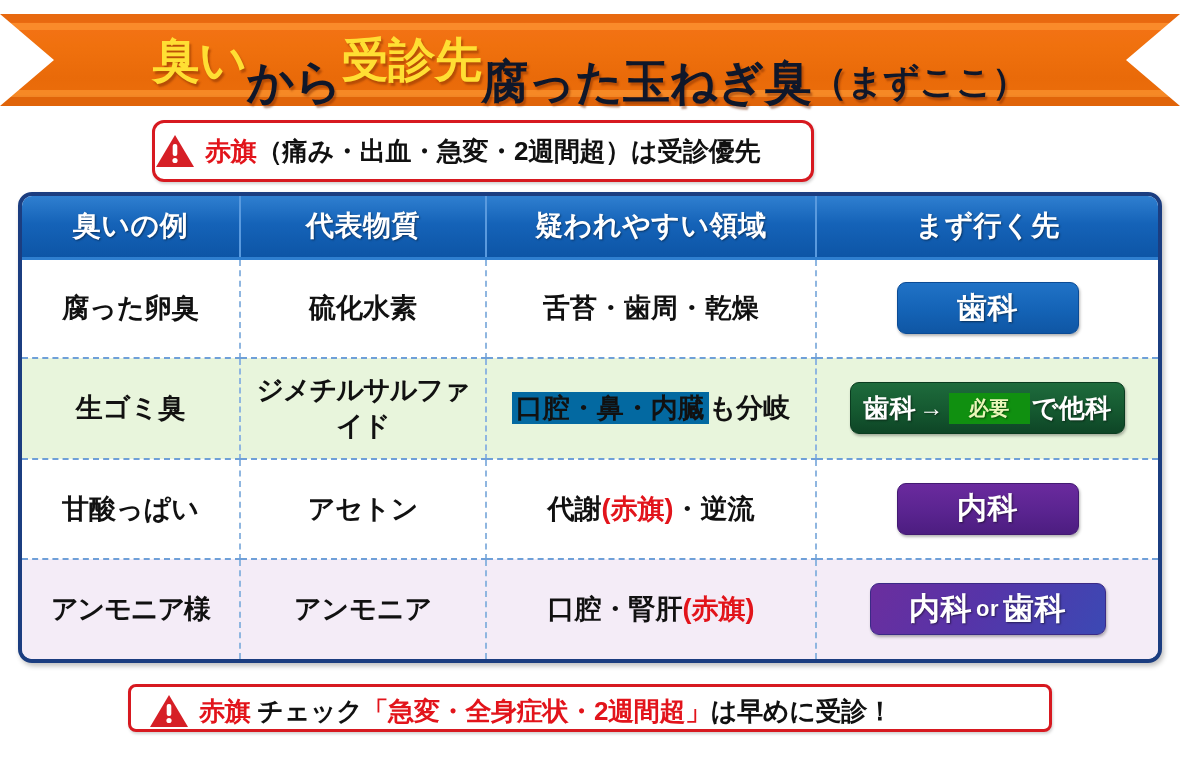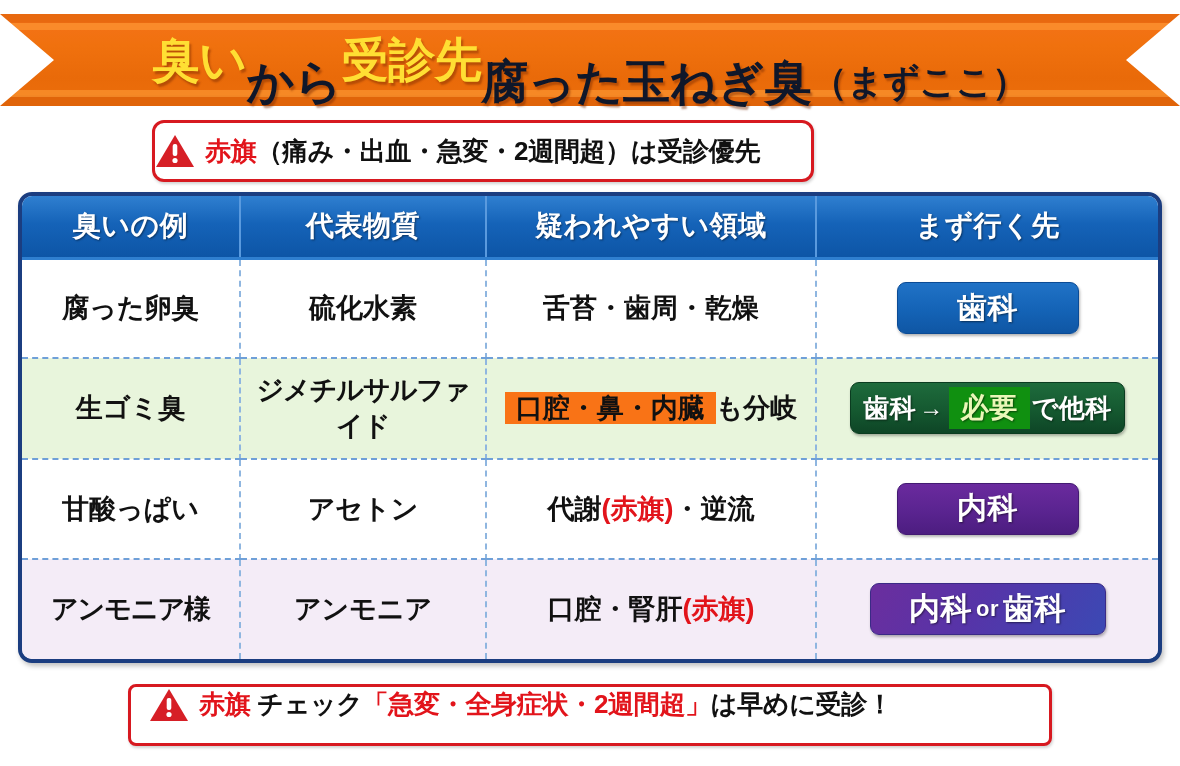--- a/index.html
+++ b/index.html
@@ -138,21 +138,21 @@
 
   .cell-c3 { text-align: left; padding-left: 14px; }
 
   
   .row-white td   { background: #ffffff; }
   .row-cream td   { background: #fdf8e0; }
   .row-green td   { background: #e8f5dc; }
   .row-lav   td   { background: #f4ecf7; }
 
   .hl-yellow { background: #fbf3bf; padding: 1px 2px; }
-  .hl-green  { background: #f97316; padding: 1px 11px; }
+  .hl-green  { background: #0369a1; padding: 1px 4px; }
 
   .sub-sm { font-size: 23px; letter-spacing: -1px; }
 
   
   .badge {
     display: inline-flex;
     align-items: center;
     justify-content: center;
     height: 52px;
     min-width: 182px;
@@ -174,47 +174,47 @@
   .badge-green {
     background: linear-gradient(to bottom, #1e6b3c 0%, #14572f 60%, #0e4526 100%);
     border: 1px solid #0b3c20;
     font-size: 26px;
     min-width: 230px;
     padding: 0 12px;
   }
   .badge-green .inner-hl {
     background: #109010;
     color: #eaf7b8;
-    padding: 2px 12px;
+    padding: 2px 20px;
     margin: 0 2px;
-    font-size: 28px;
+    font-size: 20px;
   }
   .badge-green .arrow { margin: 0 3px; font-size: 24px; }
   .badge-purple {
     background: linear-gradient(to bottom, #6a2a9e 0%, #5a2490 55%, #4c1d80 100%);
     border: 1px solid #431a72;
   }
   .badge-purpleblue {
     background: linear-gradient(120deg, #6b2e9e 0%, #5634a8 45%, #3b49b4 100%);
     border: 1px solid #3b2a86;
     min-width: 236px;
     font-size: 31px;
   }
   .badge-purpleblue .or { font-size: 22px; margin: 0 4px; }
 
   
   .notice-bot {
     position: absolute;
     left: 128px; top: 684px;
-    width: 924px; height: 62px;
+    width: 924px; height: 48px;
     background: #ffffff;
     border: 3px solid #d71920;
     border-radius: 8px;
     display: flex;
-    align-items: flex-start;
+    align-items: flex-end;
     padding-left: 18px;
     box-shadow: 1px 2px 3px rgba(0,0,0,0.18);
   }
   .notice-bot-text {
     font-size: 26px;
     font-weight: bold;
     color: #111111;
     white-space: nowrap;
     letter-spacing: -0.3px;
   }

